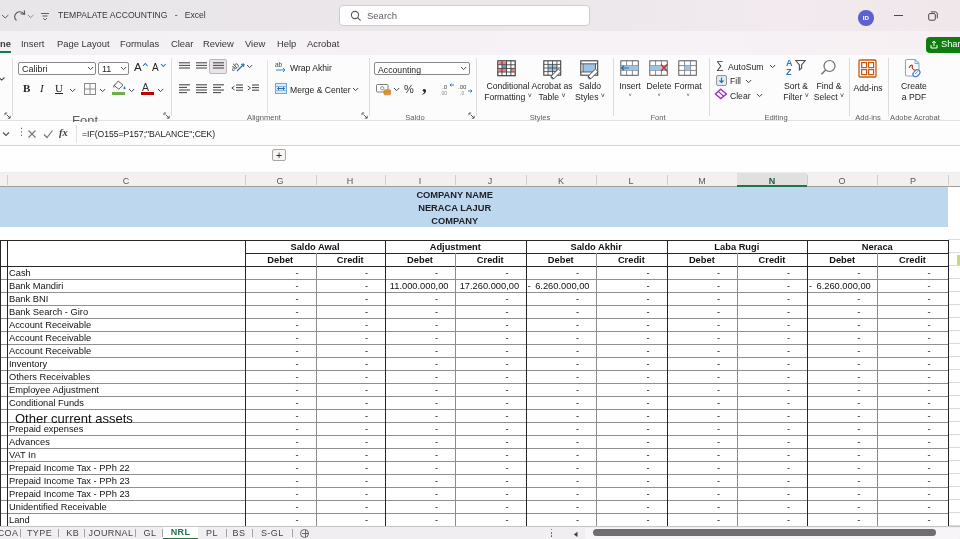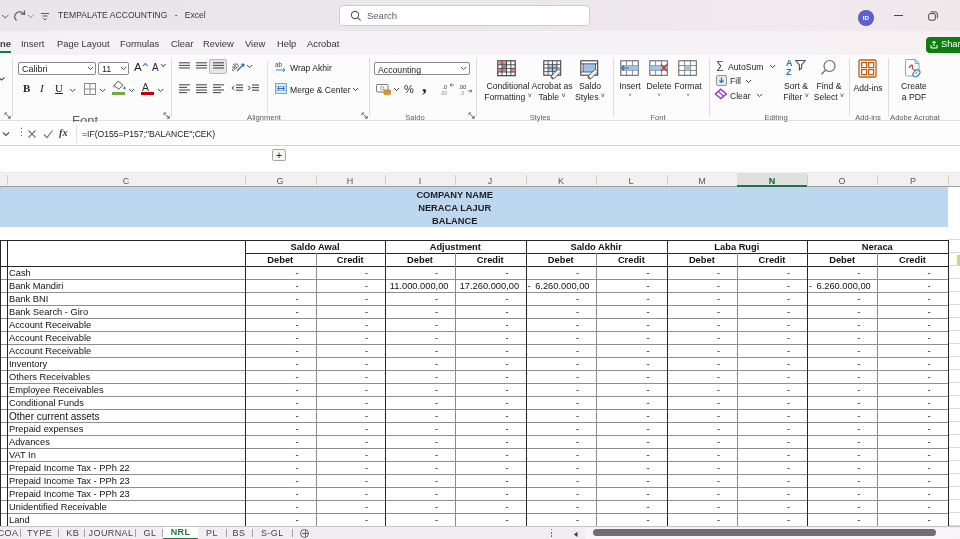--- a/index.html
+++ b/index.html
@@ -371,21 +371,21 @@
 <div class="ab" style="left:842px;top:2.5px;transform:translateX(-50%);font-size:9px;color:#5a5856">O</div>
 <div class="ab" style="left:913px;top:2.5px;transform:translateX(-50%);font-size:9px;color:#5a5856">P</div>
 <div class="ab" style="left:737px;top:0;width:70px;height:14px;background:#e0e0de;border-bottom:2px solid #217346"></div>
 <div class="ab" style="left:772px;top:2.5px;transform:translateX(-50%);font-size:9px;color:#14603a;font-weight:bold">N</div>
 </div>
 <div class="ab" style="left:0;top:187px;width:960px;height:339px;background:#fff">
 <div class="ab" style="left:948px;top:40px;width:12px;height:299px;background:repeating-linear-gradient(to bottom,#fff 0,#fff 12px,#d9d9d9 12px,#d9d9d9 13px)"></div>
 <div class="ab" style="left:0;top:0;width:947.6px;height:40px;background:#bdd7ee"></div>
 <div class="ab" style="left:454.7px;top:2.5px;transform:translateX(-50%);font-size:9.3px;font-weight:bold;color:#1d1d22">COMPANY NAME</div>
 <div class="ab" style="left:454.7px;top:15.5px;transform:translateX(-50%);font-size:9.3px;font-weight:bold;color:#1d1d22">NERACA LAJUR</div>
-<div class="ab" style="left:454.7px;top:28.5px;transform:translateX(-50%);font-size:9.3px;font-weight:bold;color:#1d1d22">BALANCE</div>
+<div class="ab" style="left:454.7px;top:28.5px;transform:translateX(-50%);font-size:9.3px;font-weight:bold;color:#1d1d22">COMPANY</div>
 </div>
 <div class="ab" style="left:0;top:239.5px;width:960px;height:299.5px">
 <div class="ab" style="left:0;top:0;width:948px;height:27.0px;background:#fff;border-top:1.4px solid #262626;border-bottom:1.4px solid #262626"></div>
 <div class="ab" style="left:245px;top:13.5px;width:703px;height:1.2px;background:#262626"></div>
 <div class="ab ctr" style="left:245px;top:0.5px;width:140px;height:13px;font-size:9.3px;font-weight:bold;color:#111">Saldo Awal</div>
 <div class="ab ctr" style="left:385px;top:0.5px;width:140.60000000000002px;height:13px;font-size:9.3px;font-weight:bold;color:#111">Adjustment</div>
 <div class="ab ctr" style="left:525.6px;top:0.5px;width:141.10000000000002px;height:13px;font-size:9.3px;font-weight:bold;color:#111">Saldo Akhir</div>
 <div class="ab ctr" style="left:666.7px;top:0.5px;width:140.29999999999995px;height:13px;font-size:9.3px;font-weight:bold;color:#111">Laba Rugi</div>
 <div class="ab ctr" style="left:807px;top:0.5px;width:140.60000000000002px;height:13px;font-size:9.3px;font-weight:bold;color:#111">Neraca</div>
 <div class="ab ctr" style="left:245.0px;top:14.0px;width:70.5px;height:13px;font-size:9.3px;font-weight:bold;color:#111">Debet</div>
@@ -502,21 +502,21 @@
 <div class="ab" style="left:315.5px;top:132.5px;width:52.5px;text-align:right;font-size:9.3px;color:#111">-</div>
 <div class="ab" style="left:385.0px;top:132.5px;width:53.0px;text-align:right;font-size:9.3px;color:#111">-</div>
 <div class="ab" style="left:455.0px;top:132.5px;width:53.60000000000002px;text-align:right;font-size:9.3px;color:#111">-</div>
 <div class="ab" style="left:525.6px;top:132.5px;width:53.39999999999998px;text-align:right;font-size:9.3px;color:#111">-</div>
 <div class="ab" style="left:596.0px;top:132.5px;width:53.700000000000045px;text-align:right;font-size:9.3px;color:#111">-</div>
 <div class="ab" style="left:666.7px;top:132.5px;width:53.299999999999955px;text-align:right;font-size:9.3px;color:#111">-</div>
 <div class="ab" style="left:737.0px;top:132.5px;width:53.0px;text-align:right;font-size:9.3px;color:#111">-</div>
 <div class="ab" style="left:807.0px;top:132.5px;width:53.299999999999955px;text-align:right;font-size:9.3px;color:#111">-</div>
 <div class="ab" style="left:877.3px;top:132.5px;width:53.30000000000007px;text-align:right;font-size:9.3px;color:#111">-</div>
 <div class="ab" style="left:0;top:144.0px;width:948px;height:13.0px;border-bottom:1px solid #8f8f8f"></div>
-<div class="ab" style="left:9px;top:145.5px;font-size:9.3px;color:#111;white-space:nowrap">Employee Receivables</div>
+<div class="ab" style="left:9px;top:145.5px;font-size:9.3px;color:#111;white-space:nowrap">Employee Adjustment</div>
 <div class="ab" style="left:245.0px;top:145.5px;width:53.5px;text-align:right;font-size:9.3px;color:#111">-</div>
 <div class="ab" style="left:315.5px;top:145.5px;width:52.5px;text-align:right;font-size:9.3px;color:#111">-</div>
 <div class="ab" style="left:385.0px;top:145.5px;width:53.0px;text-align:right;font-size:9.3px;color:#111">-</div>
 <div class="ab" style="left:455.0px;top:145.5px;width:53.60000000000002px;text-align:right;font-size:9.3px;color:#111">-</div>
 <div class="ab" style="left:525.6px;top:145.5px;width:53.39999999999998px;text-align:right;font-size:9.3px;color:#111">-</div>
 <div class="ab" style="left:596.0px;top:145.5px;width:53.700000000000045px;text-align:right;font-size:9.3px;color:#111">-</div>
 <div class="ab" style="left:666.7px;top:145.5px;width:53.299999999999955px;text-align:right;font-size:9.3px;color:#111">-</div>
 <div class="ab" style="left:737.0px;top:145.5px;width:53.0px;text-align:right;font-size:9.3px;color:#111">-</div>
 <div class="ab" style="left:807.0px;top:145.5px;width:53.299999999999955px;text-align:right;font-size:9.3px;color:#111">-</div>
 <div class="ab" style="left:877.3px;top:145.5px;width:53.30000000000007px;text-align:right;font-size:9.3px;color:#111">-</div>
@@ -526,21 +526,21 @@
 <div class="ab" style="left:315.5px;top:158.5px;width:52.5px;text-align:right;font-size:9.3px;color:#111">-</div>
 <div class="ab" style="left:385.0px;top:158.5px;width:53.0px;text-align:right;font-size:9.3px;color:#111">-</div>
 <div class="ab" style="left:455.0px;top:158.5px;width:53.60000000000002px;text-align:right;font-size:9.3px;color:#111">-</div>
 <div class="ab" style="left:525.6px;top:158.5px;width:53.39999999999998px;text-align:right;font-size:9.3px;color:#111">-</div>
 <div class="ab" style="left:596.0px;top:158.5px;width:53.700000000000045px;text-align:right;font-size:9.3px;color:#111">-</div>
 <div class="ab" style="left:666.7px;top:158.5px;width:53.299999999999955px;text-align:right;font-size:9.3px;color:#111">-</div>
 <div class="ab" style="left:737.0px;top:158.5px;width:53.0px;text-align:right;font-size:9.3px;color:#111">-</div>
 <div class="ab" style="left:807.0px;top:158.5px;width:53.299999999999955px;text-align:right;font-size:9.3px;color:#111">-</div>
 <div class="ab" style="left:877.3px;top:158.5px;width:53.30000000000007px;text-align:right;font-size:9.3px;color:#111">-</div>
 <div class="ab" style="left:0;top:170.0px;width:948px;height:13.0px;border-bottom:1px solid #8f8f8f"></div>
-<div class="ab" style="left:9px;top:171.5px;font-size:10px;color:#111;white-space:nowrap">Other current assets</div>
+<div class="ab" style="left:15px;top:171.5px;font-size:13px;color:#111;white-space:nowrap">Other current assets</div>
 <div class="ab" style="left:245.0px;top:171.5px;width:53.5px;text-align:right;font-size:9.3px;color:#111">-</div>
 <div class="ab" style="left:315.5px;top:171.5px;width:52.5px;text-align:right;font-size:9.3px;color:#111">-</div>
 <div class="ab" style="left:385.0px;top:171.5px;width:53.0px;text-align:right;font-size:9.3px;color:#111">-</div>
 <div class="ab" style="left:455.0px;top:171.5px;width:53.60000000000002px;text-align:right;font-size:9.3px;color:#111">-</div>
 <div class="ab" style="left:525.6px;top:171.5px;width:53.39999999999998px;text-align:right;font-size:9.3px;color:#111">-</div>
 <div class="ab" style="left:596.0px;top:171.5px;width:53.700000000000045px;text-align:right;font-size:9.3px;color:#111">-</div>
 <div class="ab" style="left:666.7px;top:171.5px;width:53.299999999999955px;text-align:right;font-size:9.3px;color:#111">-</div>
 <div class="ab" style="left:737.0px;top:171.5px;width:53.0px;text-align:right;font-size:9.3px;color:#111">-</div>
 <div class="ab" style="left:807.0px;top:171.5px;width:53.299999999999955px;text-align:right;font-size:9.3px;color:#111">-</div>
 <div class="ab" style="left:877.3px;top:171.5px;width:53.30000000000007px;text-align:right;font-size:9.3px;color:#111">-</div>

